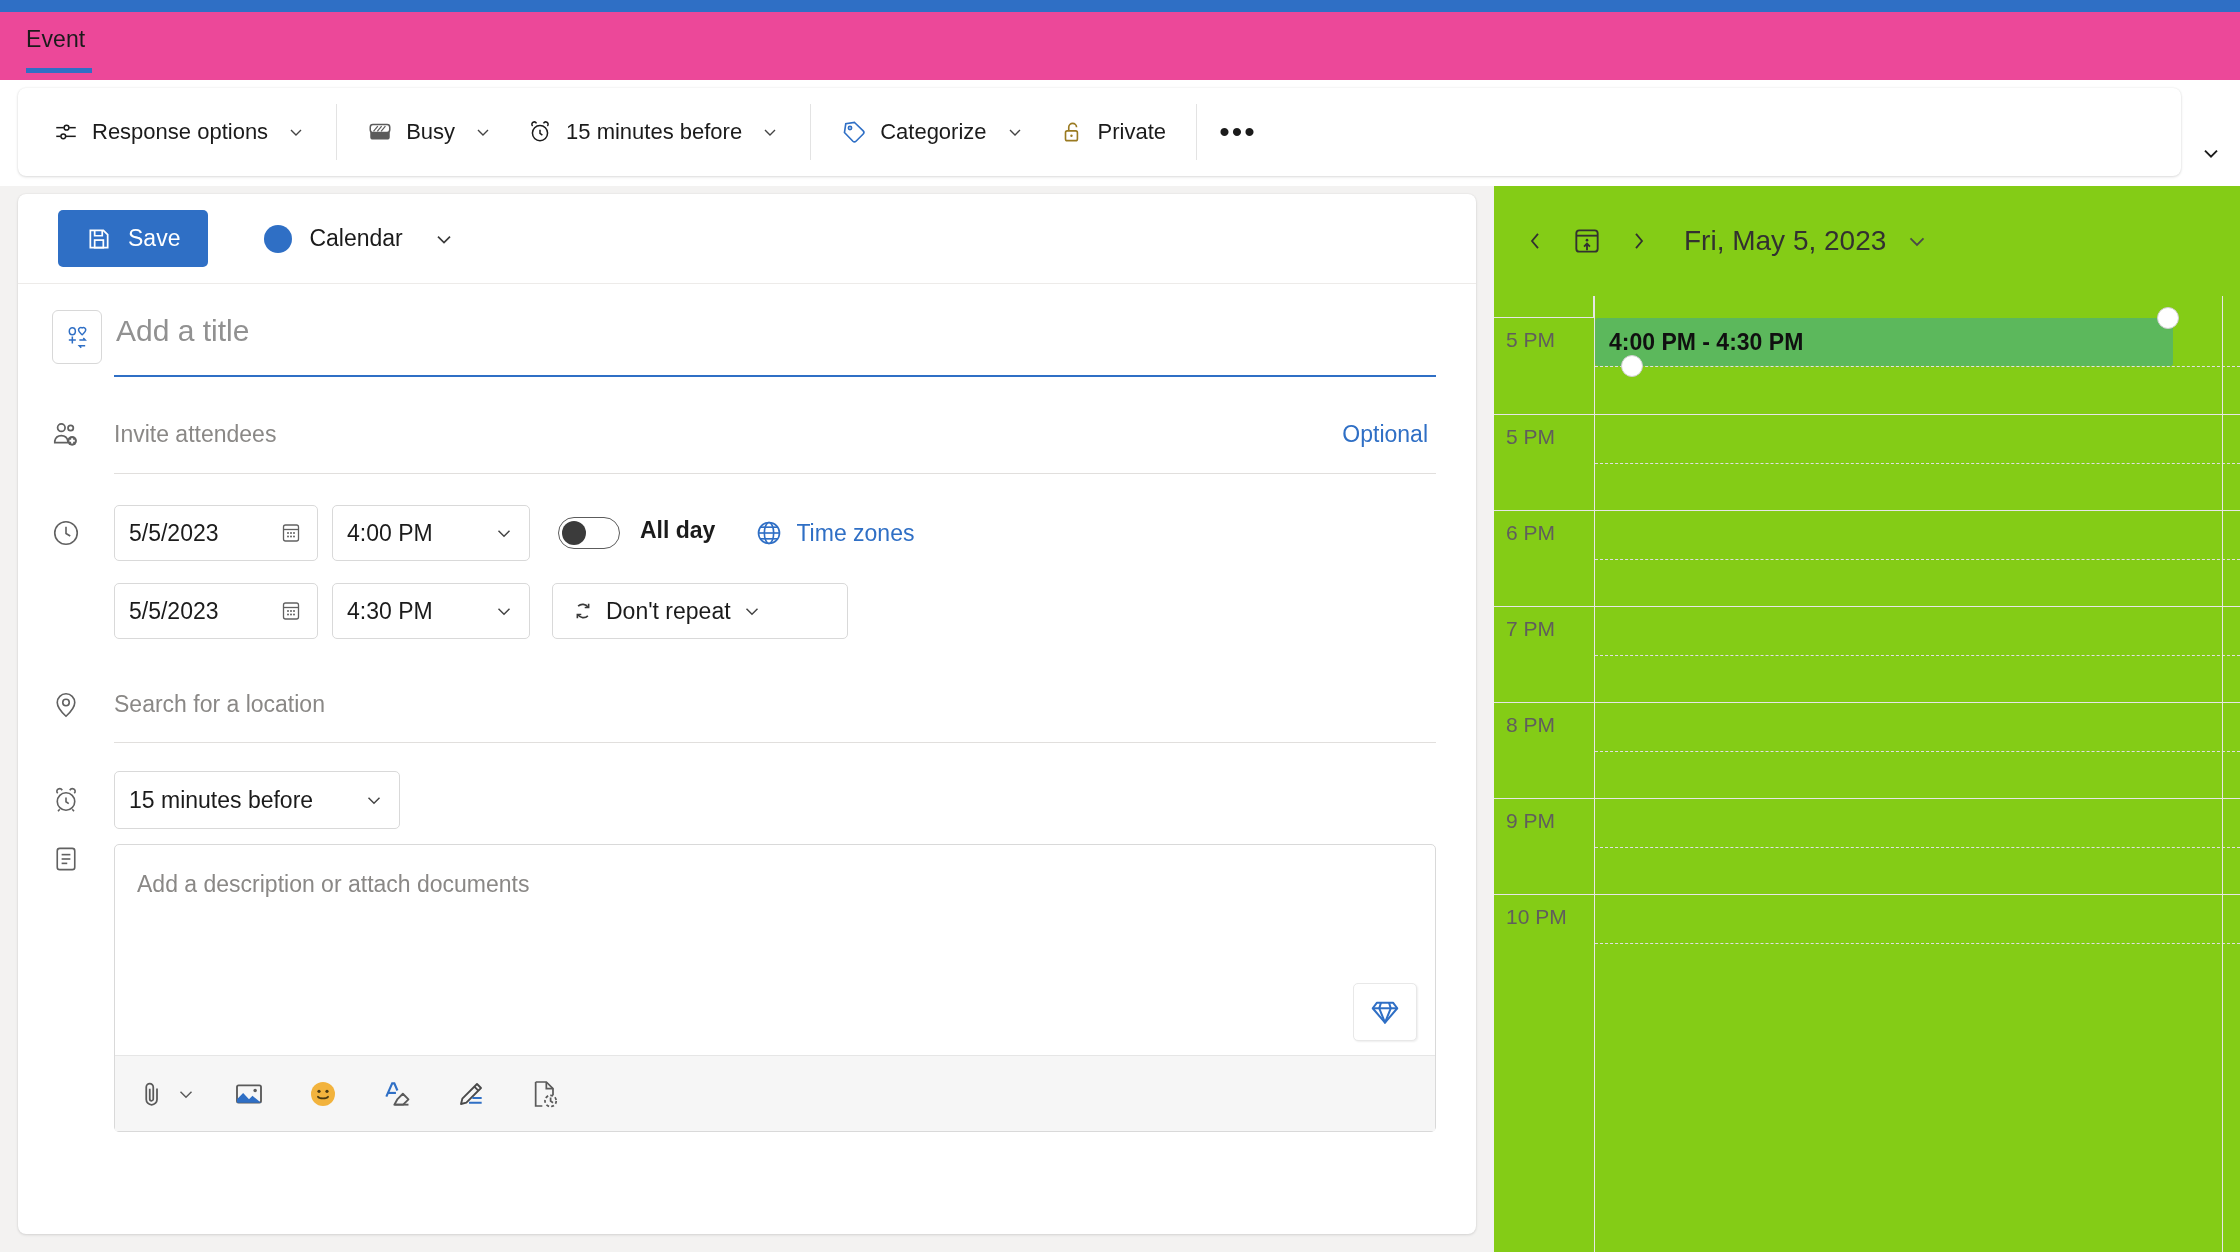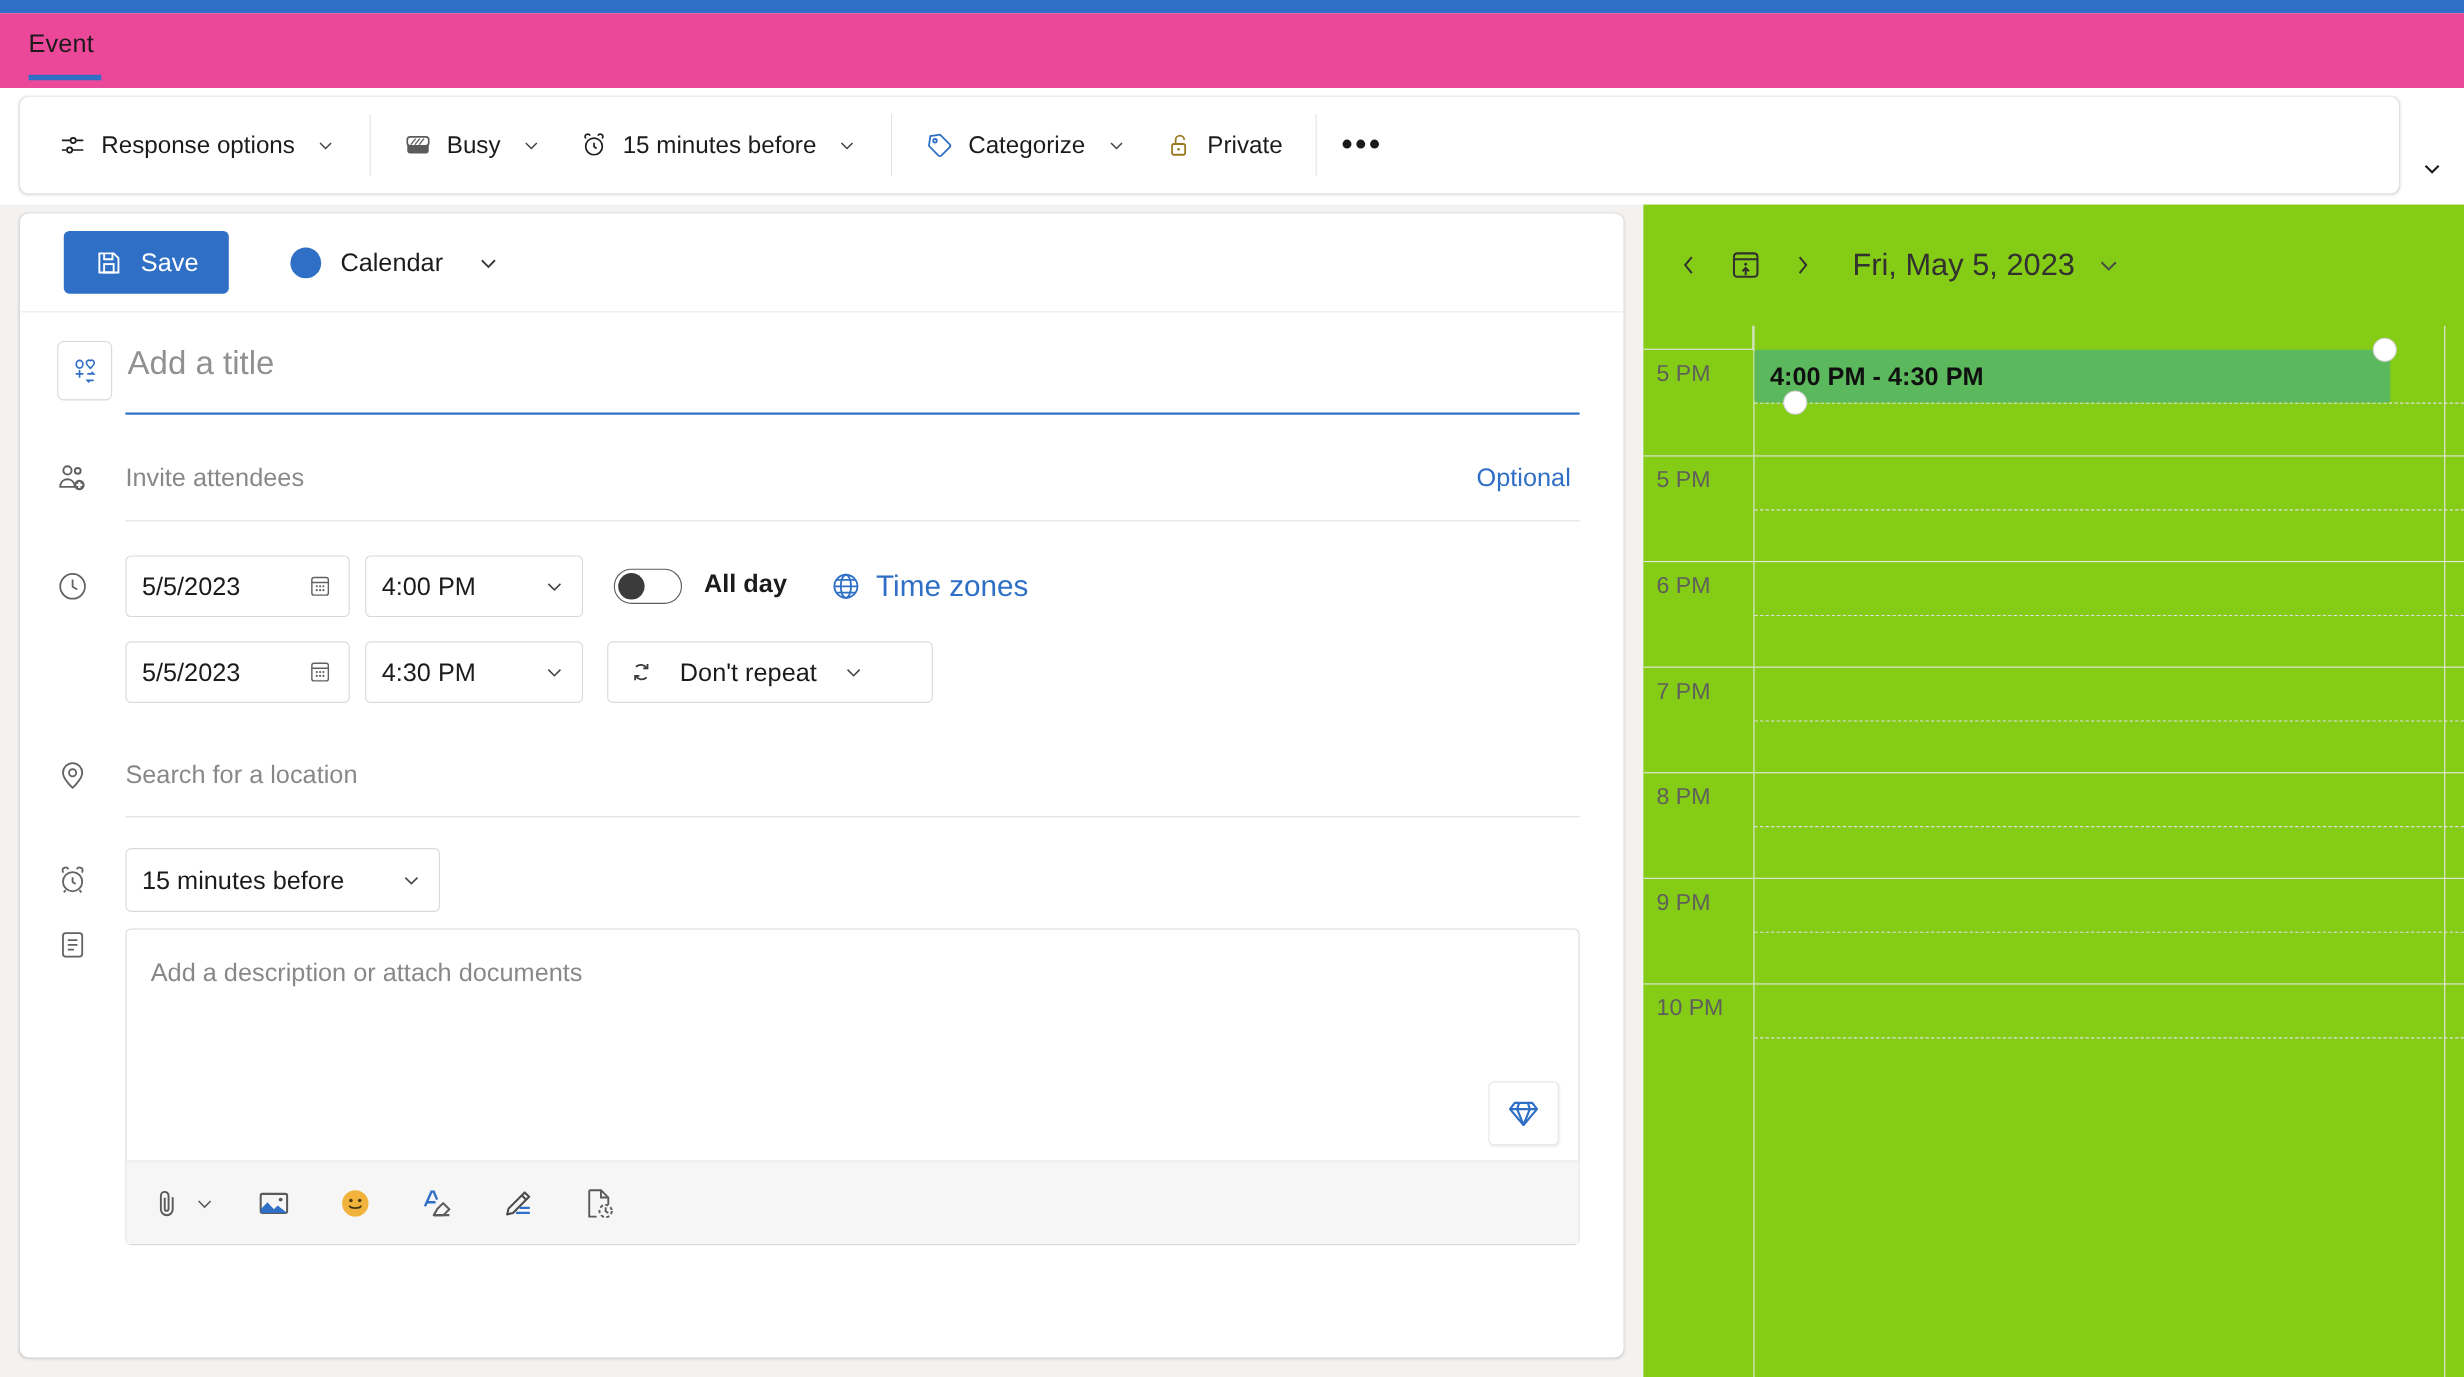--- a/index.html
+++ b/index.html
@@ -162,38 +162,38 @@
   .row-dt2 { top: 378px; height: 78px; align-items: center; }
 
   .boxfield {
     height: 56px; border: 1px solid #d9d9d9; border-radius: 5px;
     display: flex; align-items: center; background: #fff;
     font-size: 23px; color: #1b1b1b;
     padding: 0 14px;
   }
   .date-field { width: 204px; justify-content: space-between; }
   .time-field { width: 198px; justify-content: space-between; margin-left: 14px; }
-  .repeat-field { width: 296px; gap: 22px; margin-left: 22px; padding: 0 17px; }
+  .repeat-field { width: 296px; gap: 10px; margin-left: 22px; padding: 0 17px; }
   .boxfield .chev { color: #444; display:flex; }
 
   .allday-wrap { display: flex; align-items: flex-start; margin-left: 28px; gap: 20px; font-weight: bold; }
   .toggle {
     width: 62px; height: 32px; border-radius: 16px;
     border: 1px solid #5c5c5c; background: #fff;
     position: relative;
   }
   .toggle .knob {
     position: absolute; left: 3px; top: 3px;
     width: 24px; height: 24px; border-radius: 50%;
     background: #3b3b3b;
   }
   .allday-label { font-size: 23px; color: #1b1b1b; }
   .tz-link {
     display: flex; align-items: center; gap: 13px;
-    margin-left: 40px; font-size: 27px; color: #2f6fc5; cursor: pointer;
+    margin-left: 40px; font-size: 23px; color: #2f6fc5; cursor: pointer;
   }
 
   
   .row-loc { top: 468px; height: 86px; align-items: center; }
   .loc-wrap { width: 1322px; height: 76px; border-bottom: 1px solid #e1dfdd; display:flex; align-items:center; }
   .loc-input {
     width: 100%; border: none; outline: none; background: transparent;
     font-size: 23px; color: #1b1b1b; font-family: "Liberation Sans", sans-serif;
   }
   .loc-input::placeholder { color: #8a8886; }

